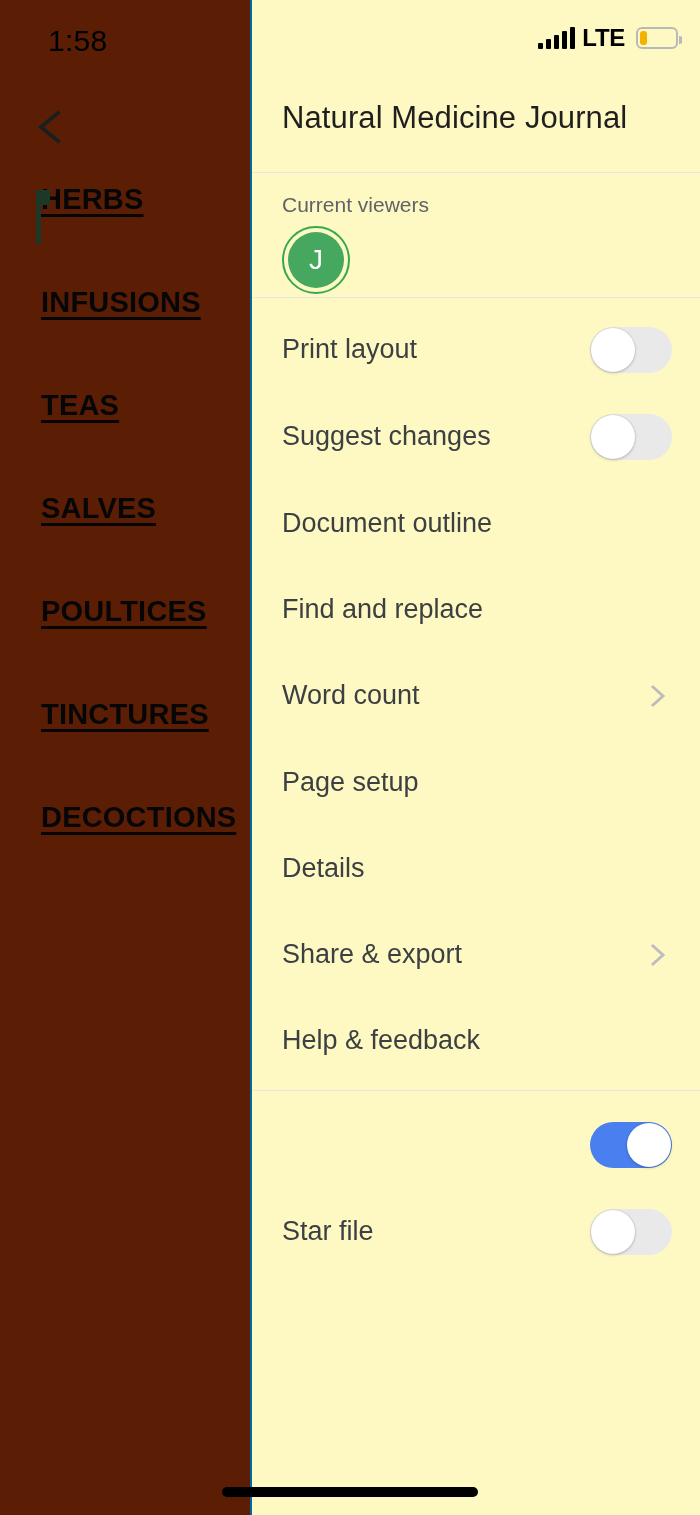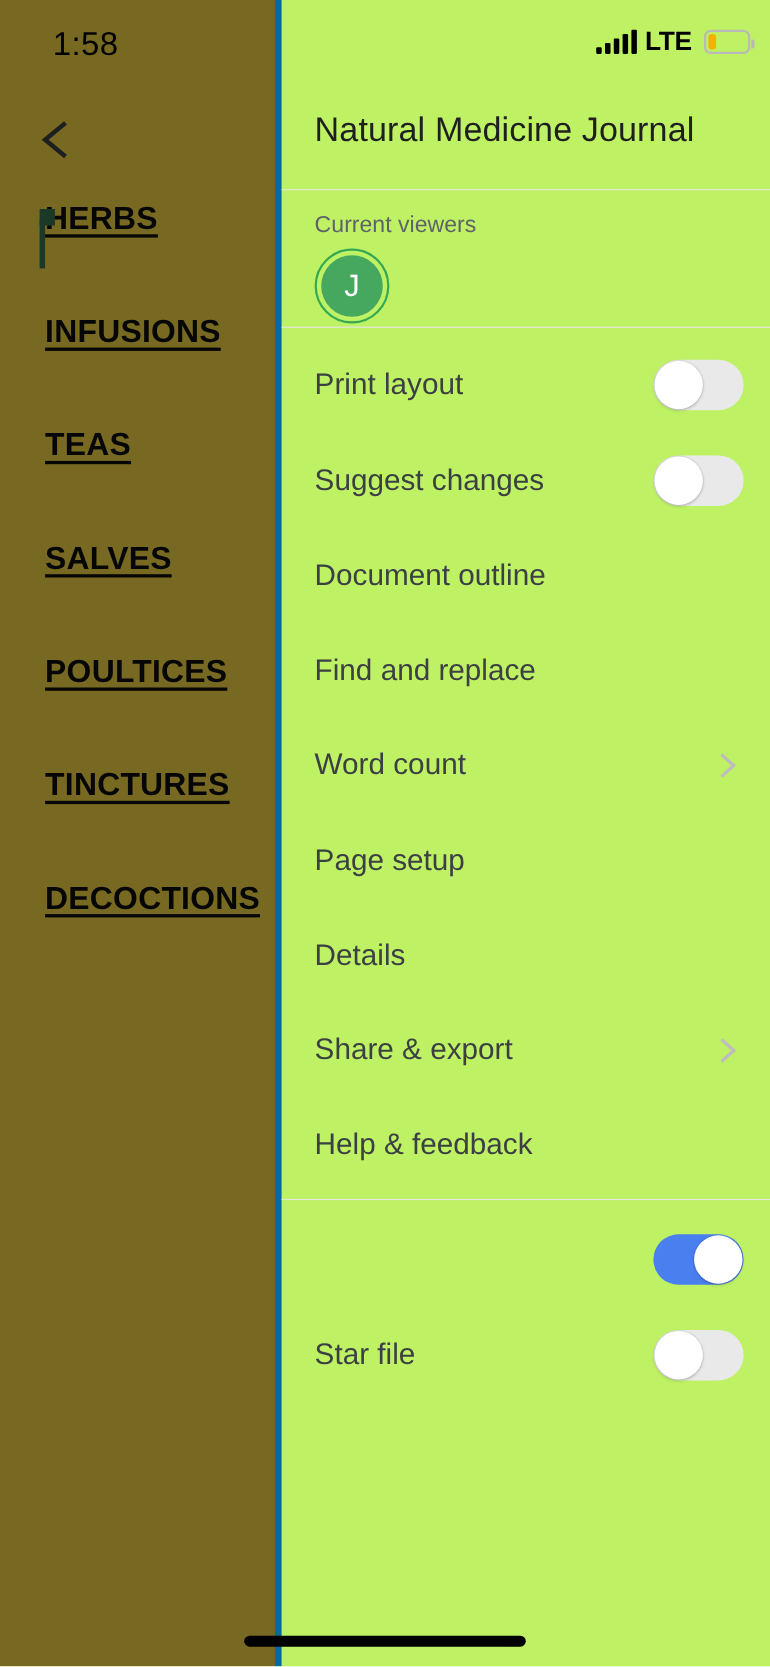--- a/index.html
+++ b/index.html
@@ -19,21 +19,21 @@
     background: #ffffff;
     overflow: hidden;
   }
 
   
   #doc-layer {
     position: absolute;
     left: 0; top: 0;
     width: 250px;
     height: 1515px;
-    background: #fde047;
+    background: #c2410c;
     overflow: hidden;
   }
 
   #doc-statusbar {
     position: absolute;
     left: 0; top: 0;
     width: 250px; height: 82px;
   }
   #doc-clock {
     position: absolute;
@@ -99,22 +99,22 @@
     background: rgba(0,0,0,0.53);
     pointer-events: none;
   }
 
   
   #panel {
     position: absolute;
     left: 250px; top: 0;
     width: 450px;
     height: 1515px;
-    background: #bef264;
-    border-left: 6px solid #0369a1;
+    background: #fef9c3;
+    border-left: 2px solid #0369a1;
   }
 
   
   #panel-status {
     position: absolute;
     left: 0; top: 0;
     width: 448px;
     height: 82px;
   }
   #status-right {

